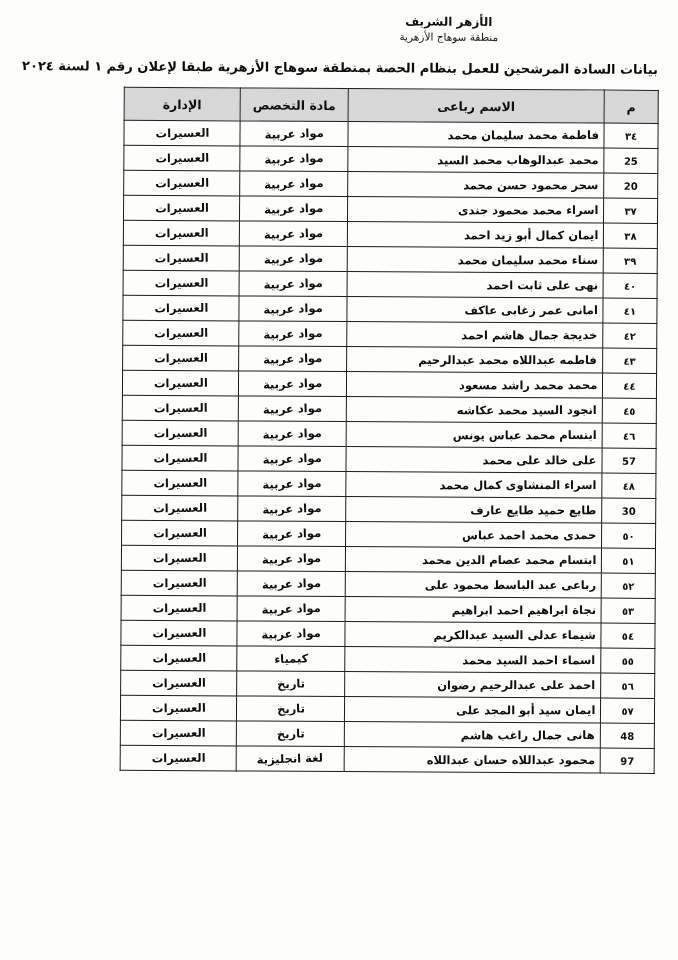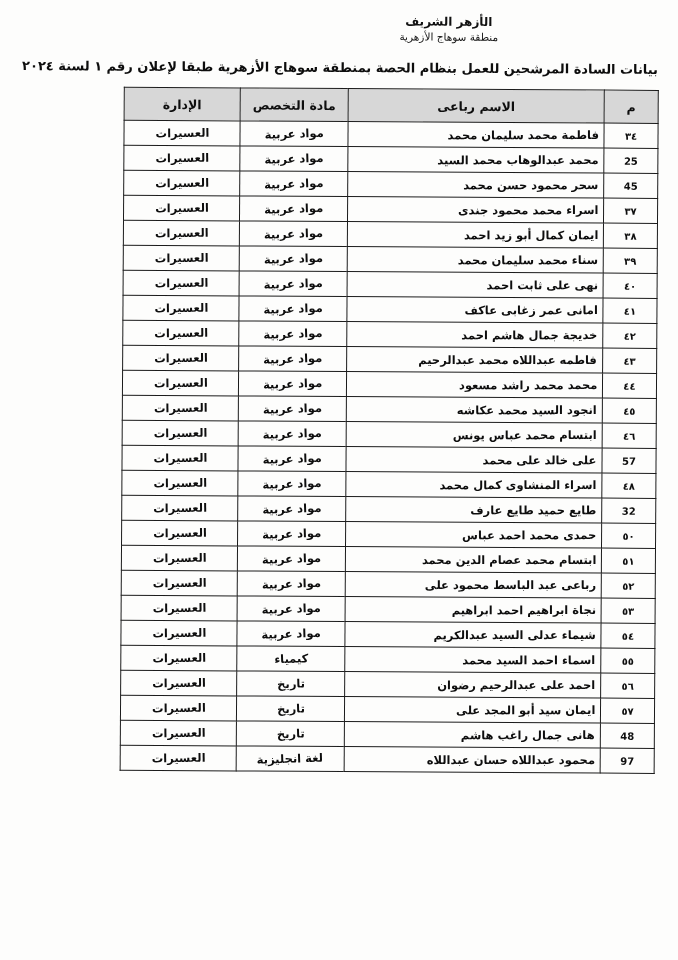--- a/index.html
+++ b/index.html
@@ -99,21 +99,21 @@
             <td class="cell-subject"><span>مواد عربية</span></td>
             <td class="cell-admin"><span>العسيرات</span></td>
           </tr>
           <tr>
             <td class="cell-num"><span>25</span></td>
             <td class="cell-name"><span>محمد عبدالوهاب محمد السيد</span></td>
             <td class="cell-subject"><span>مواد عربية</span></td>
             <td class="cell-admin"><span>العسيرات</span></td>
           </tr>
           <tr>
-            <td class="cell-num"><span>45</span></td>
+            <td class="cell-num"><span>20</span></td>
             <td class="cell-name"><span>سحر محمود حسن محمد</span></td>
             <td class="cell-subject"><span>مواد عربية</span></td>
             <td class="cell-admin"><span>العسيرات</span></td>
           </tr>
           <tr>
             <td class="cell-num"><span>٣٧</span></td>
             <td class="cell-name"><span>اسراء محمد محمود جندى</span></td>
             <td class="cell-subject"><span>مواد عربية</span></td>
             <td class="cell-admin"><span>العسيرات</span></td>
           </tr>
@@ -177,21 +177,21 @@
             <td class="cell-subject"><span>مواد عربية</span></td>
             <td class="cell-admin"><span>العسيرات</span></td>
           </tr>
           <tr>
             <td class="cell-num"><span>٤٨</span></td>
             <td class="cell-name"><span>اسراء المنشاوى كمال محمد</span></td>
             <td class="cell-subject"><span>مواد عربية</span></td>
             <td class="cell-admin"><span>العسيرات</span></td>
           </tr>
           <tr>
-            <td class="cell-num"><span>32</span></td>
+            <td class="cell-num"><span>30</span></td>
             <td class="cell-name"><span>طايع حميد طايع عارف</span></td>
             <td class="cell-subject"><span>مواد عربية</span></td>
             <td class="cell-admin"><span>العسيرات</span></td>
           </tr>
           <tr>
             <td class="cell-num"><span>٥٠</span></td>
             <td class="cell-name"><span>حمدى محمد احمد عباس</span></td>
             <td class="cell-subject"><span>مواد عربية</span></td>
             <td class="cell-admin"><span>العسيرات</span></td>
           </tr>

